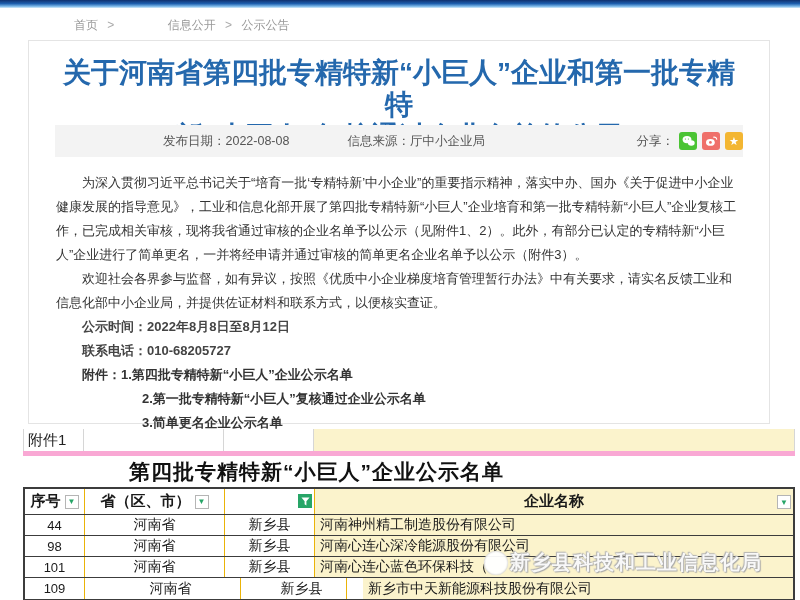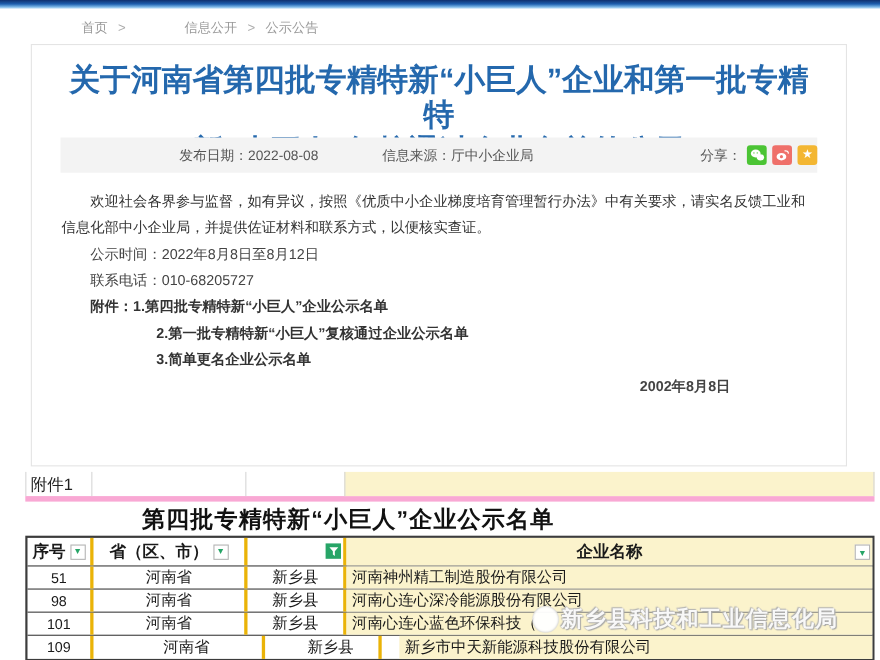--- a/index.html
+++ b/index.html
@@ -27,21 +27,21 @@
   .share-group{margin-left:auto;display:flex;align-items:center;gap:5px;}
   .share-btn{width:18px;height:18px;border-radius:3px;display:inline-flex;align-items:center;
     justify-content:center;cursor:pointer;color:#fff;font-size:11px;line-height:18px;}
   .share-btn.wechat{background:#4bc434;}
   .share-btn.weibo{background:#ef706a;}
   .share-btn.qzone{background:#f3b632;}
 
   .article-body{position:absolute;left:27px;right:27px;top:130px;font-size:13px;color:#333;}
   .article-body p{margin:0;line-height:24px;}
   .indent{text-indent:2em;}
-  .plain{text-indent:2em;font-weight:normal;color:#444;line-height:23px;}
+  .plain{text-indent:2em;font-weight:bold;color:#444;line-height:23px;}
   .attach1{text-indent:2em;font-weight:bold;line-height:23px;}
   .attach-sub{padding-left:86px;font-weight:bold;line-height:23px;}
   .sign-date{text-align:right;padding-right:78px;font-weight:bold;color:#444;line-height:22px;}
 
   
   .sheet{position:absolute;left:23px;top:429px;width:772px;font-family:"Liberation Serif","DejaVu Serif",serif;color:#1a1a1a;}
   .srow{display:flex;box-sizing:border-box;}
   .cell{box-sizing:border-box;display:flex;align-items:center;justify-content:center;position:relative;}
   .c1{width:60px;} .c2{width:140px;} .c3{width:90px;} .c4{flex:1;}
   .yellow{background:#fbf3cc;}
@@ -52,21 +52,21 @@
   .attach-label{justify-content:flex-start;padding-left:4px;font-size:15px;color:#222;
     font-family:"Liberation Sans",sans-serif;}
 
   .title-row{height:31px;align-items:center;justify-content:center;padding-right:185px;}
   .sheet-title{font-size:21px;font-weight:bold;color:#111;letter-spacing:1px;
     font-family:"Liberation Sans","DejaVu Sans",sans-serif;}
 
   .grid{border:2px solid #3c3c3c;}
   .grid .srow{border-bottom:1px solid #3c3c3c;}
   .grid .srow:last-child{border-bottom:none;gap:16px;}
-  .grid .cell{border-right:3px solid #eab308;padding:0 3px;}
+  .grid .cell{border-right:1px solid #eab308;padding:0 3px;}
   .grid .cell:last-child{border-right:none;}
   .header-row{height:26px;font-size:15px;font-weight:bold;}
   .data-row{height:21px;font-size:14px;}
   .seq-cell{font-family:"Liberation Sans",sans-serif;font-size:13px;}
   .company-cell{justify-content:flex-start;padding-left:5px !important;}
 
   .dd{width:12px;height:12px;border:1px solid #b5b5b5;background:#fff;margin-left:4px;
     display:inline-flex;align-items:center;justify-content:center;font-size:8px;color:#27a567;
     cursor:pointer;flex:none;}
   .dd.far-right{position:absolute;right:2px;top:6px;margin-left:0;}
@@ -121,20 +121,21 @@
             <ellipse cx="5.4" cy="7.4" rx="4.4" ry="3.4" fill="#fff"></ellipse>
             <circle cx="5.4" cy="7.4" r="1.4" fill="#ef706a"></circle>
             <path d="M8.2 2.2 Q11.4 1.6 11.8 4.6" stroke="#fff" stroke-width="1.1" fill="none"></path>
           </svg>
         </span>
         <span class="share-btn qzone">★</span>
       </span>
     </div>
 
     <div class="article-body">
+      <p class="indent">为深入贯彻习近平总书记关于“培育一批‘专精特新’中小企业”的重要指示精神，落实中办、国办《关于促进中小企业健康发展的指导意见》，工业和信息化部开展了第四批专精特新“小巨人”企业培育和第一批专精特新“小巨人”企业复核工作，已完成相关审核，现将我省通过审核的企业名单予以公示（见附件1、2）。此外，有部分已认定的专精特新“小巨人”企业进行了简单更名，一并将经申请并通过审核的简单更名企业名单予以公示（附件3）。</p>
       <p class="indent">欢迎社会各界参与监督，如有异议，按照《优质中小企业梯度培育管理暂行办法》中有关要求，请实名反馈工业和信息化部中小企业局，并提供佐证材料和联系方式，以便核实查证。</p>
       <p class="plain">公示时间：2022年8月8日至8月12日</p>
       <p class="plain">联系电话：010-68205727</p>
       <p class="attach1"><span>附件：</span><span>1.第四批专精特新“小巨人”企业公示名单</span></p>
       <p class="attach-sub">2.第一批专精特新“小巨人”复核通过企业公示名单</p>
       <p class="attach-sub">3.简单更名企业公示名单</p>
       <p class="sign-date">2002年8月8日</p>
     </div>
   </div>
 
@@ -168,21 +169,21 @@
             </svg>
           </span>
         </div>
         <div class="cell c4 yellow">
           <span>企业名称</span>
           <span class="dd far-right">▼</span>
         </div>
       </div>
 
       <div class="srow data-row">
-        <div class="cell c1 seq-cell">51</div>
+        <div class="cell c1 seq-cell">44</div>
         <div class="cell c2">河南省</div>
         <div class="cell c3">新乡县</div>
         <div class="cell c4 yellow company-cell">河南神州精工制造股份有限公司</div>
       </div>
       <div class="srow data-row">
         <div class="cell c1 seq-cell">98</div>
         <div class="cell c2">河南省</div>
         <div class="cell c3">新乡县</div>
         <div class="cell c4 yellow company-cell">河南心连心深冷能源股份有限公司</div>
       </div>

